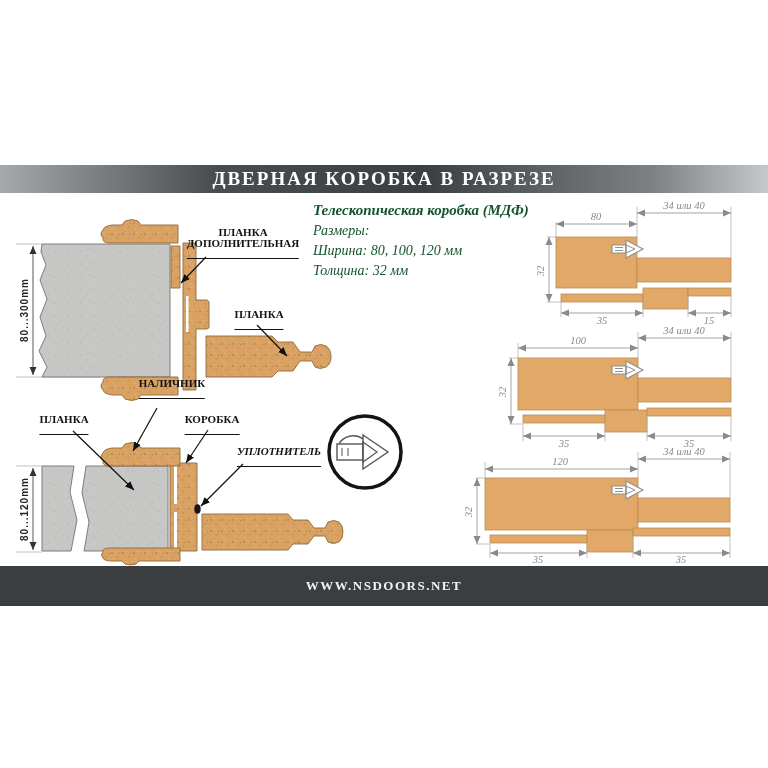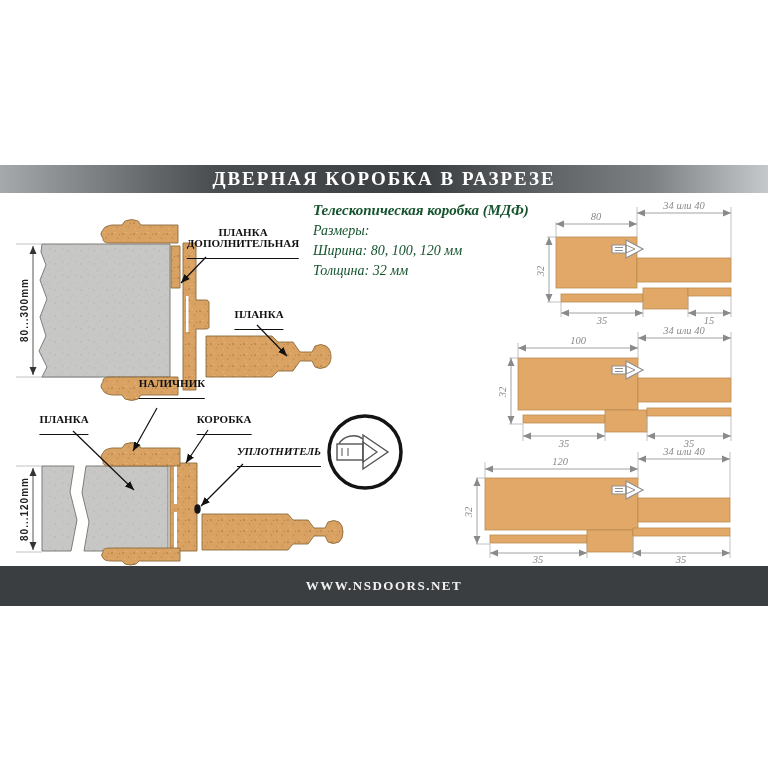--- a/index.html
+++ b/index.html
@@ -203,21 +203,21 @@
   </div>
   <div class="dlabel" style="left:259px; top:309px;">
     <span class="u">ПЛАНКА</span>
   </div>
   <div class="dlabel" style="left:172px; top:378px;">
     <span class="u">НАЛИЧНИК</span>
   </div>
   <div class="dlabel" style="left:64px; top:414px;">
     <span class="u">ПЛАНКА</span>
   </div>
-  <div class="dlabel" style="left:224px; top:414px;">
+  <div class="dlabel" style="left:212px; top:414px;">
     <span class="u">КОРОБКА</span>
   </div>
   <div class="dlabel" style="left:279px; top:446px;font-style:italic;">
     <span class="u">УПЛОТНИТЕЛЬ</span>
   </div>
 
   <div class="vdim" style="left:24px; top:310px;">80...300mm</div>
   <div class="vdim" style="left:24px; top:509px;">80...120mm</div>
 
   <div class="footerbar">

